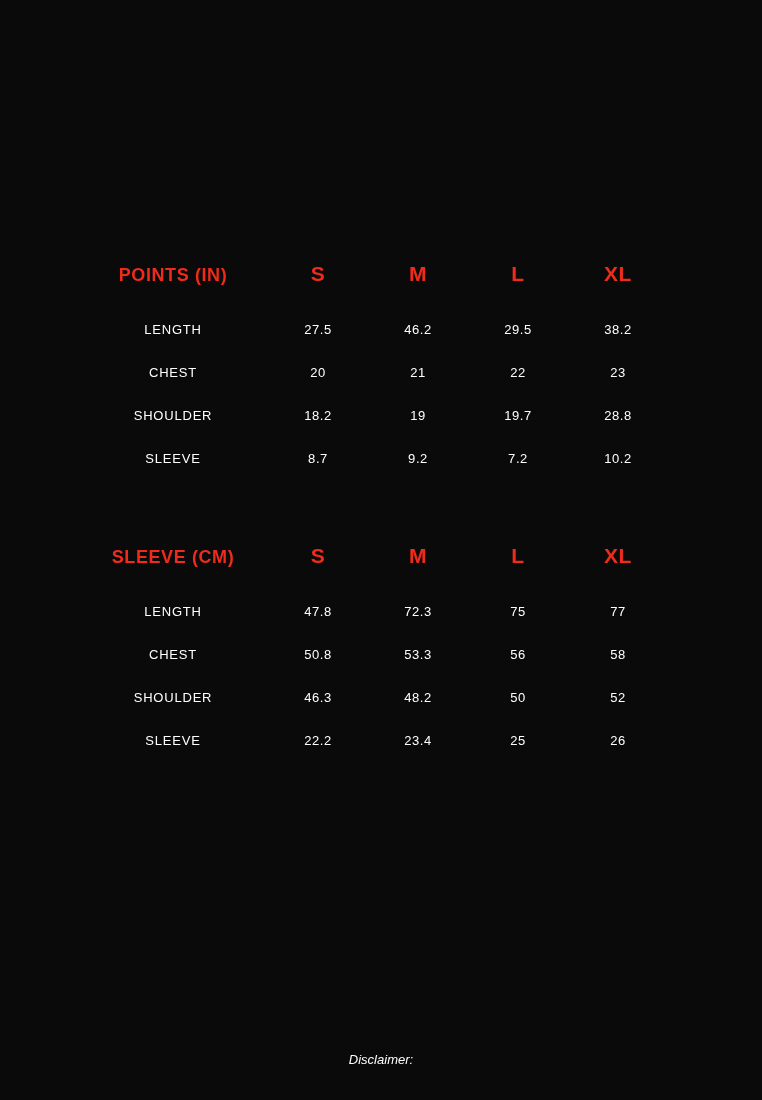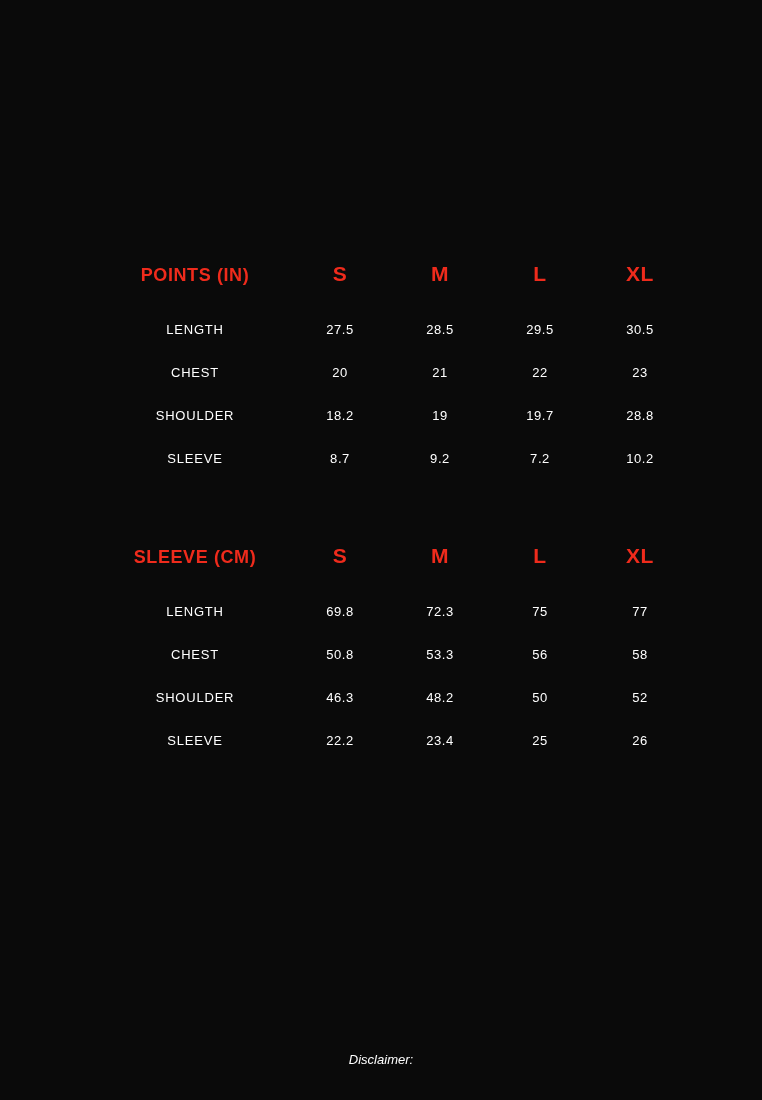--- a/index.html
+++ b/index.html
@@ -38,21 +38,21 @@
     letter-spacing: 0.3px;
     color: #ffffff;
     line-height: 29px;
   }
   .title-line-1 { padding-right: 8px; }
   .title-line-2 { padding-right: 32px; }
 
   
   .size-table {
     position: absolute;
-    left: 100px;
+    left: 78px;
     width: 590px;
     border-collapse: collapse;
     table-layout: fixed;
   }
   #table-in { top: 262px; }
   #table-cm { top: 544px; }
 
   .size-table col.c-label { width: 190px; }
   .size-table col.c-val   { width: 100px; }
 
@@ -117,23 +117,23 @@
         <th>S</th>
         <th>M</th>
         <th>L</th>
         <th>XL</th>
       </tr>
     </thead>
     <tbody>
       <tr>
         <td class="row-label">LENGTH</td>
         <td>27.5</td>
-        <td>28.5</td>
+        <td>46.2</td>
         <td>29.5</td>
-        <td>30.5</td>
+        <td>38.2</td>
       </tr>
       <tr>
         <td class="row-label">CHEST</td>
         <td>20</td>
         <td>21</td>
         <td>22</td>
         <td>23</td>
       </tr>
       <tr>
         <td class="row-label">SHOULDER</td>
@@ -165,21 +165,21 @@
         <th class="head-label">SLEEVE (CM)</th>
         <th>S</th>
         <th>M</th>
         <th>L</th>
         <th>XL</th>
       </tr>
     </thead>
     <tbody>
       <tr>
         <td class="row-label">LENGTH</td>
-        <td>69.8</td>
+        <td>47.8</td>
         <td>72.3</td>
         <td>75</td>
         <td>77</td>
       </tr>
       <tr>
         <td class="row-label">CHEST</td>
         <td>50.8</td>
         <td>53.3</td>
         <td>56</td>
         <td>58</td>

